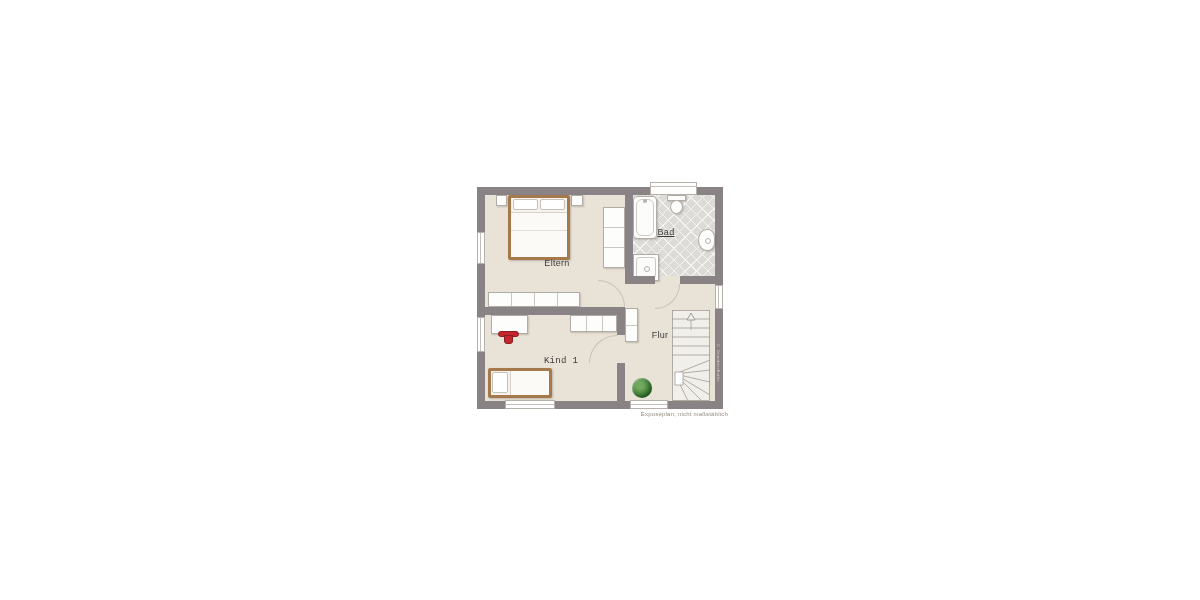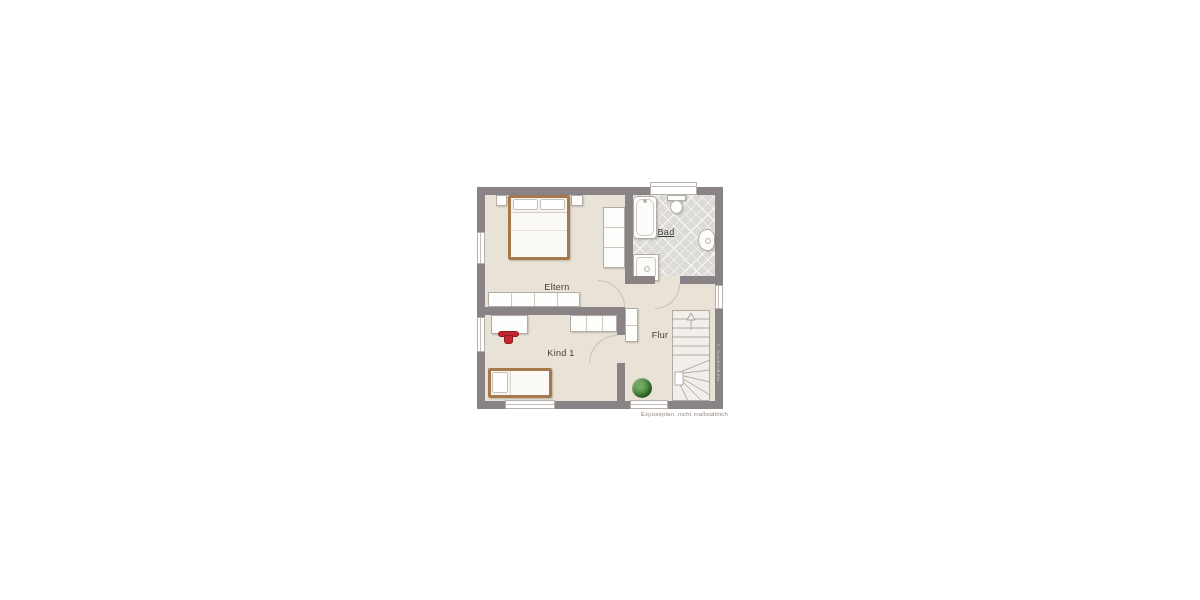--- a/index.html
+++ b/index.html
@@ -145,22 +145,22 @@
         <line x1="3" y1="64" x2="38" y2="72"></line>
         <line x1="3" y1="64" x2="38" y2="85"></line>
         <line x1="3" y1="64" x2="30" y2="91"></line>
         <line x1="3" y1="64" x2="16" y2="91"></line>
         <line x1="19" y1="10" x2="19" y2="20"></line>
         <polygon points="19,3 15,10 23,10" fill="#f1efe9" stroke="#8f8a85"></polygon>
       </g>
       <rect x="3" y="62" width="8" height="13" fill="#ffffff" stroke="#a29c96" stroke-width="0.8"></rect>
     </svg>
 
-    <div class="room-label" style="left:72px;top:92px;">Eltern</div>
+    <div class="room-label" style="left:72px;top:68px;">Eltern</div>
     <div class="room-label" style="left:181px;top:37px;text-decoration:underline;">Bad</div>
     <div class="room-label" style="left:175px;top:140px;">Flur</div>
-    <div class="room-label" style="left:76px;top:158px;">Kind 1</div>
+    <div class="room-label" style="left:76px;top:166px;font-family:Liberation Mono, monospace;">Kind 1</div>
 
     <div class="watermark">© GrundrissButler</div>
   </div>
 
   <div class="caption">Exposéplan, nicht maßstäblich</div>
 </div>
 
 </body></html>

